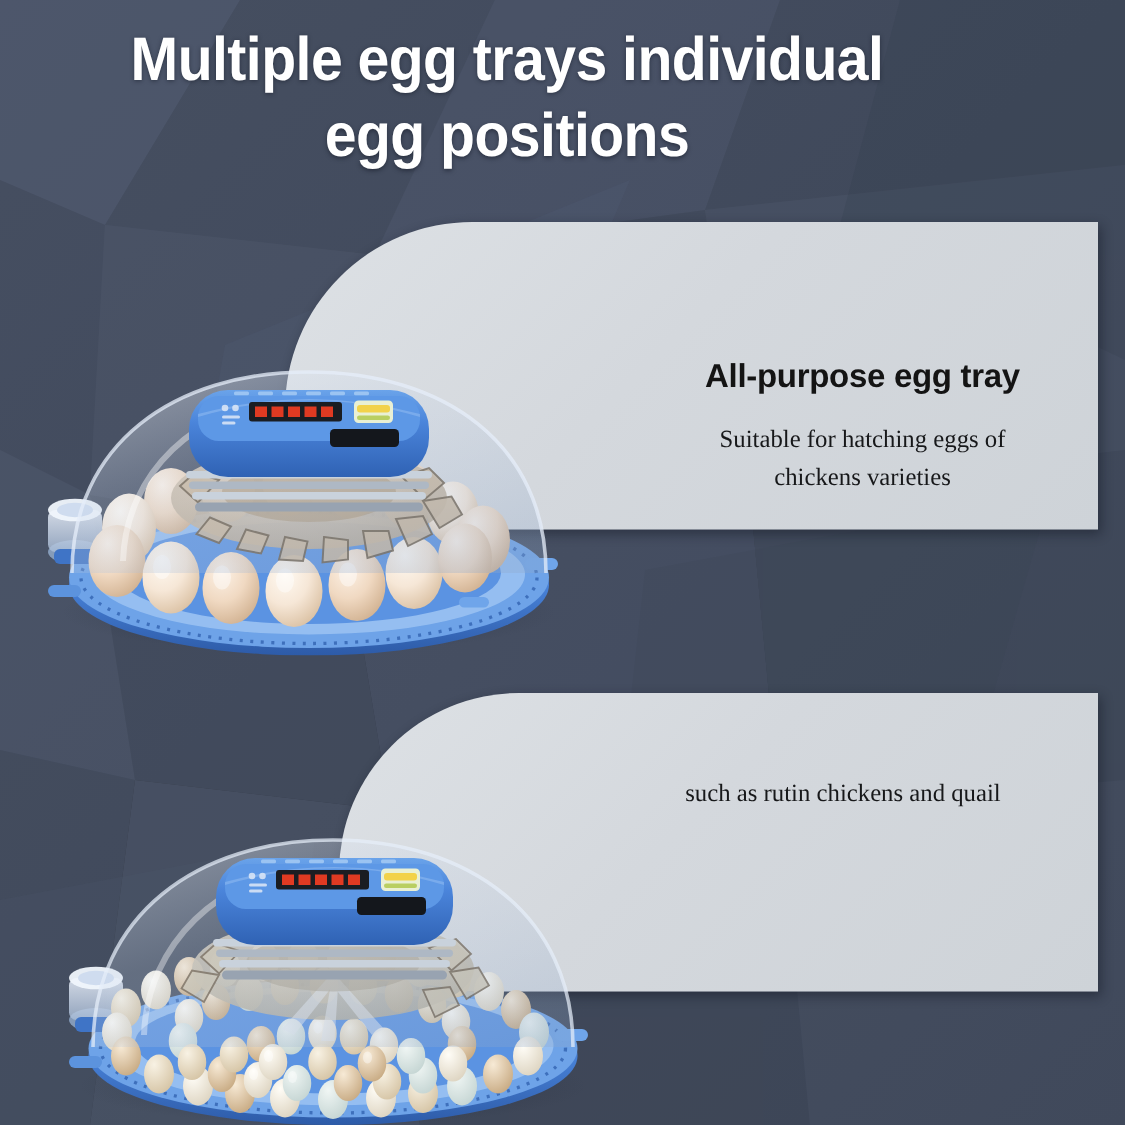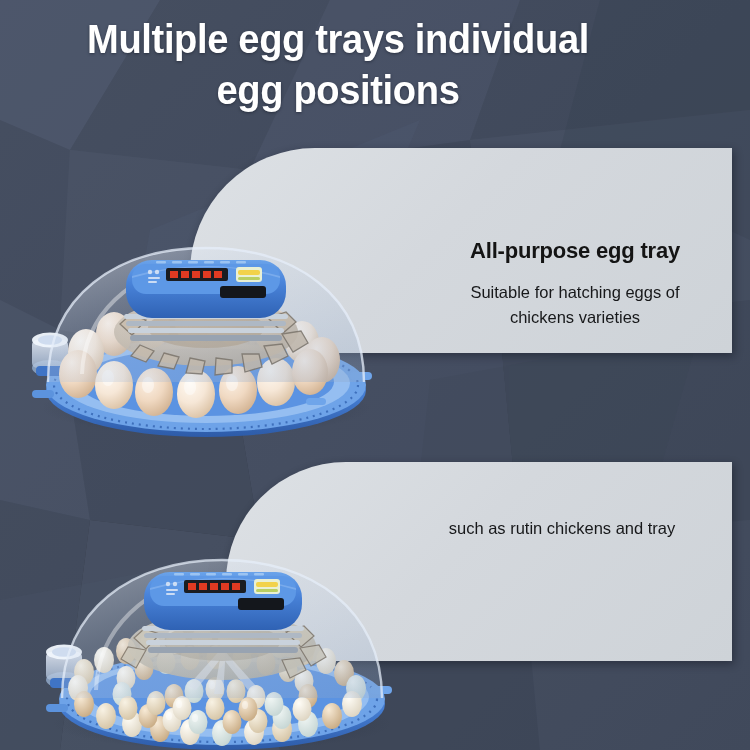--- a/index.html
+++ b/index.html
@@ -81,21 +81,21 @@
 
   .card-heading {
     font-family: "Liberation Sans", sans-serif;
     font-weight: bold;
     font-size: 22px;
     color: #141414;
     margin: 0 0 16px 0;
     letter-spacing: -0.2px;
   }
   .card-body {
-    font-family: Liberation Sans, sans-serif;
+    font-family: Liberation Serif, serif;
     font-size: 16.5px;
     line-height: 25px;
     color: #17181a;
     margin: 0;
   }
 
   
   .product {
     position: absolute;
     z-index: 5;
@@ -153,21 +153,21 @@
   <div class="card" id="card-1">
     <div class="card-text">
       <p class="card-heading">All-purpose egg tray</p>
       <p class="card-body">Suitable for hatching eggs of</p>
       <p class="card-body">chickens varieties</p>
     </div>
   </div>
 
   <div class="card" id="card-2">
     <div class="card-text">
-      <p class="card-body">such as rutin chickens and tray</p>
+      <p class="card-body">such as rutin chickens and quail</p>
     </div>
   </div>
 
   <svg class="product" id="product-1" viewBox="0 0 400 215">
     <defs>
       <linearGradient id="baseBlue1" x1="0" y1="0" x2="0" y2="1">
         <stop offset="0%" stop-color="#7fb0ef"></stop>
         <stop offset="45%" stop-color="#4b86dd"></stop>
         <stop offset="100%" stop-color="#2d5ba8"></stop>
       </linearGradient>

